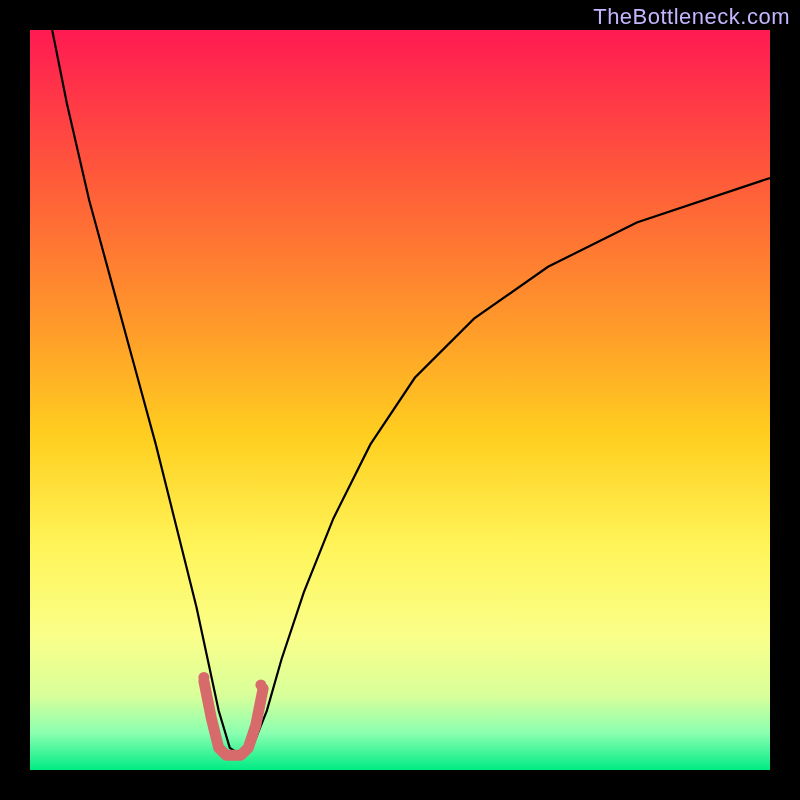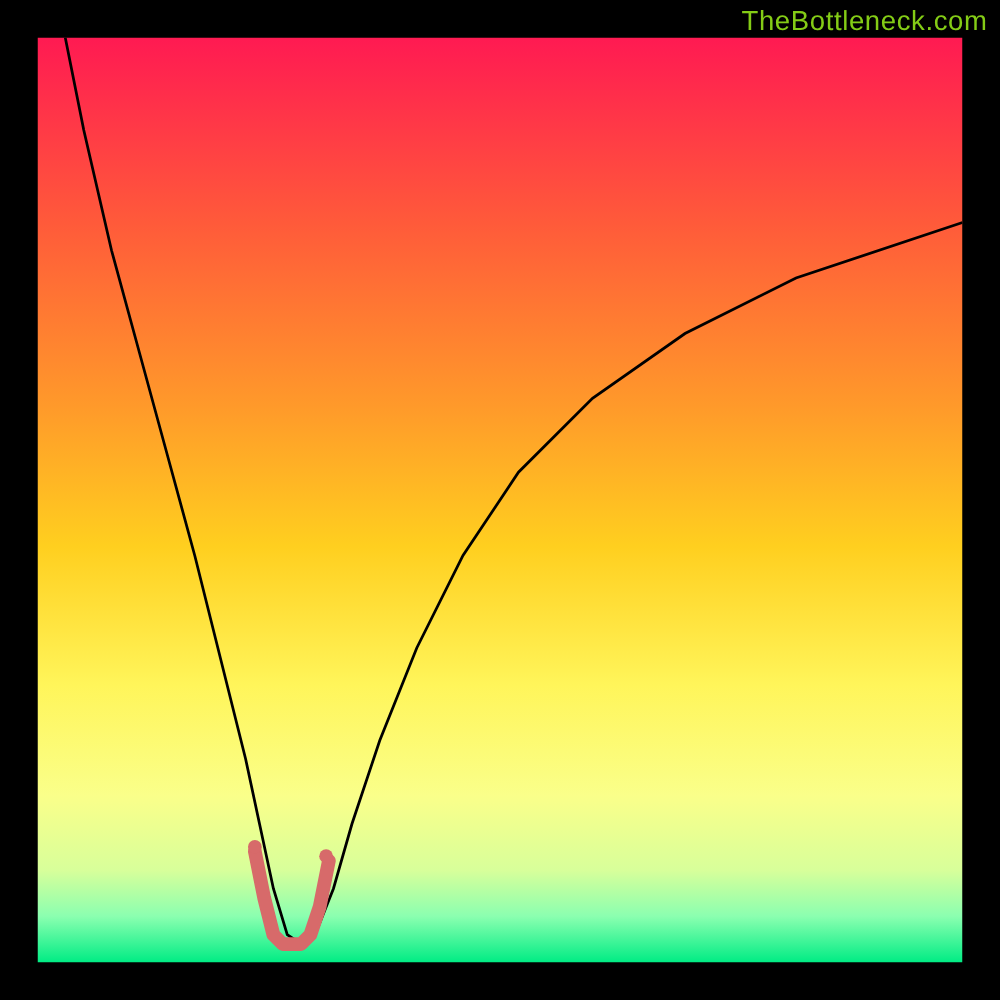--- a/index.html
+++ b/index.html
@@ -14,21 +14,21 @@
   .frame {
     position: relative;
     width: 800px;
     height: 800px;
     background: #000;
   }
   .watermark {
     position: absolute;
     top: 4px;
     right: 10px;
-    color: #84cc16;
+    color: #c4b5fd;
     font-size: 22px;
     font-weight: 500;
     letter-spacing: 0.5px;
     user-select: none;
   }
   svg.plot {
     position: absolute;
     left: 30px;
     top: 30px;
     width: 740px;

